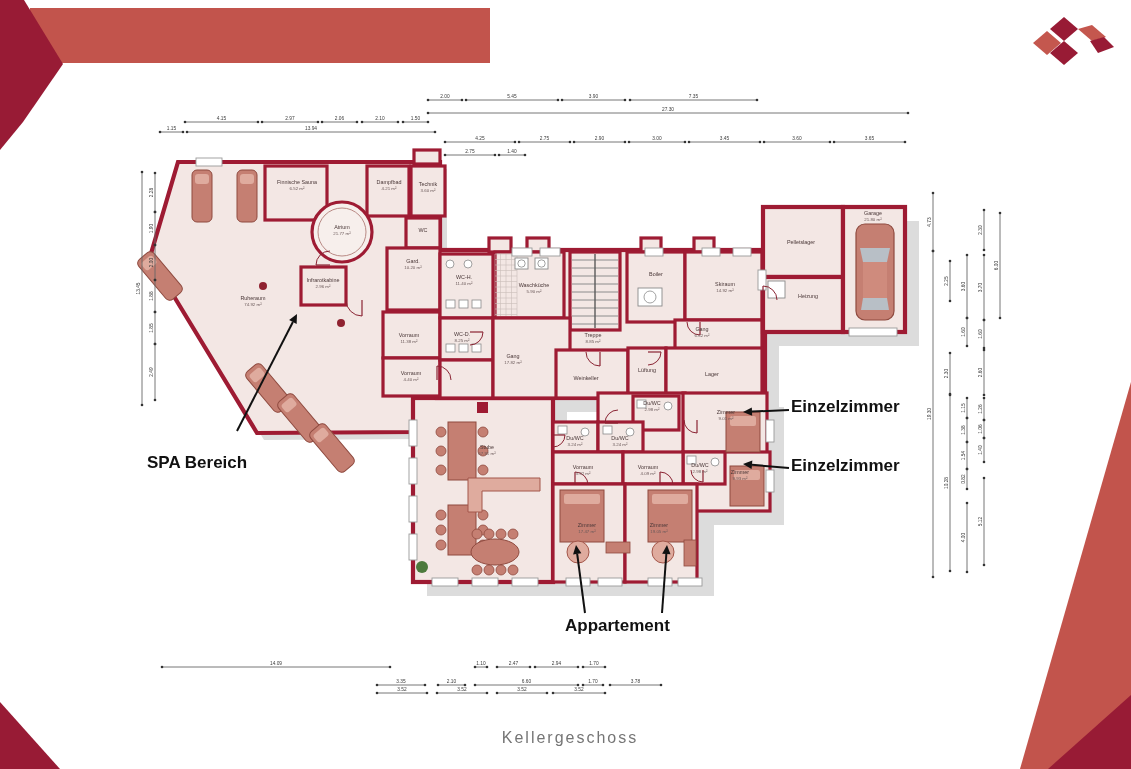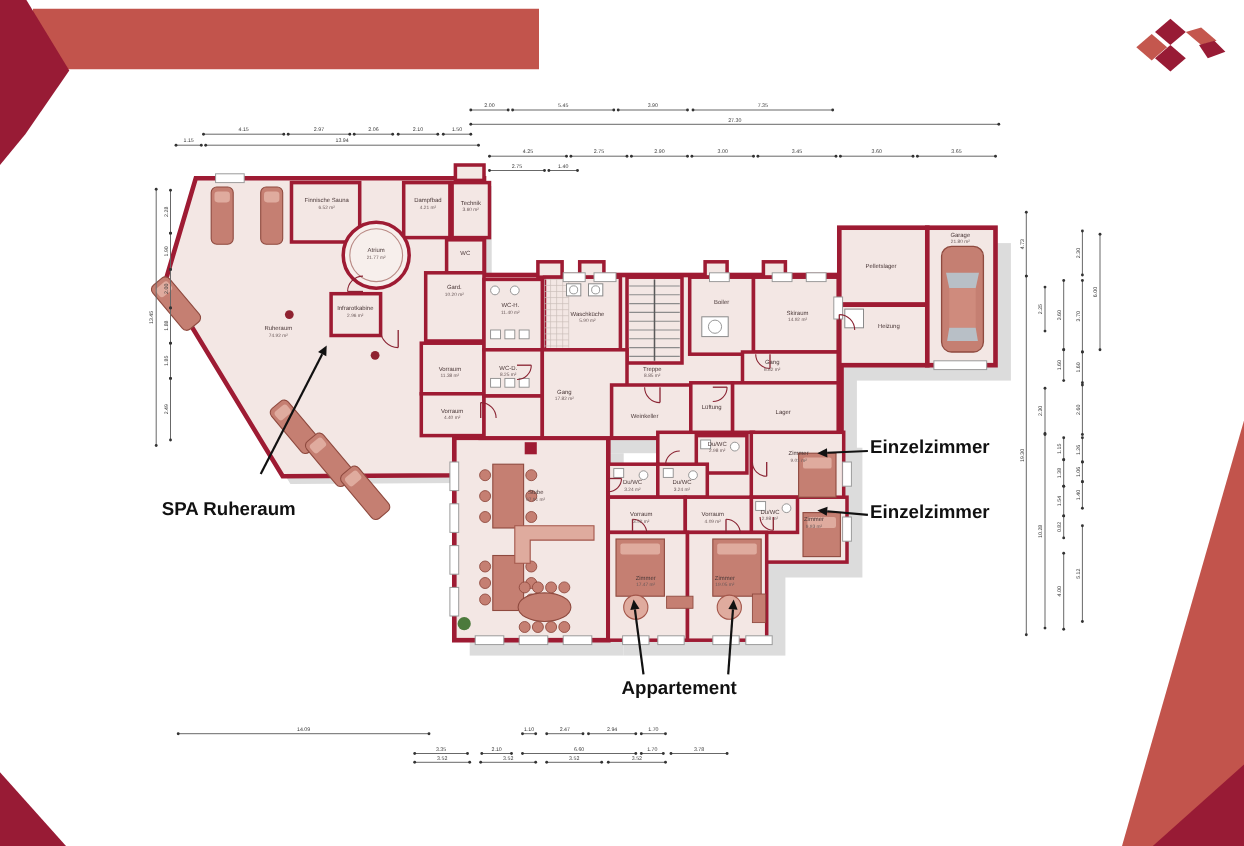--- a/index.html
+++ b/index.html
@@ -574,18 +574,19 @@
       <line x1="789" y1="410" x2="751.9915054251956" y2="411.60906498151326" stroke="#111111" stroke-width="2"></line>
       <polygon points="743,412 751.809069083235,407.413029116422 752.1739417671561,415.8051008466045" fill="#111111"></polygon>
       <line x1="789" y1="468" x2="751.9661652937612" y2="464.77966654728357" stroke="#111111" stroke-width="2"></line>
       <polygon points="743,464 752.3300096824935,460.5954560768617 751.6023209050288,468.96387701770544" fill="#111111"></polygon>
       <line x1="585" y1="613" x2="577.1808784712528" y2="553.9221928939096" stroke="#111111" stroke-width="2"></line>
       <polygon points="576,545 581.3445684884106,553.3711162739917 573.0171884540949,554.4732695138275" fill="#111111"></polygon>
       <line x1="662" y1="613" x2="666.3400170126755" y2="553.975768627613" stroke="#111111" stroke-width="2"></line>
       <polygon points="667,545 670.5287090388949,554.2837606883644 662.1513249864561,553.6677765668616" fill="#111111"></polygon>
     </svg>
 
+  <div class="caption">Kellergeschoss</div>
 
-  <div class="anno" id="anno-spa">SPA Ruheraum</div>
+  <div class="anno" id="anno-spa">SPA Bereich</div>
   <div class="anno" id="anno-e1">Einzelzimmer</div>
   <div class="anno" id="anno-e2">Einzelzimmer</div>
   <div class="anno" id="anno-app">Appartement</div>
 </div>
 
 </body></html>

